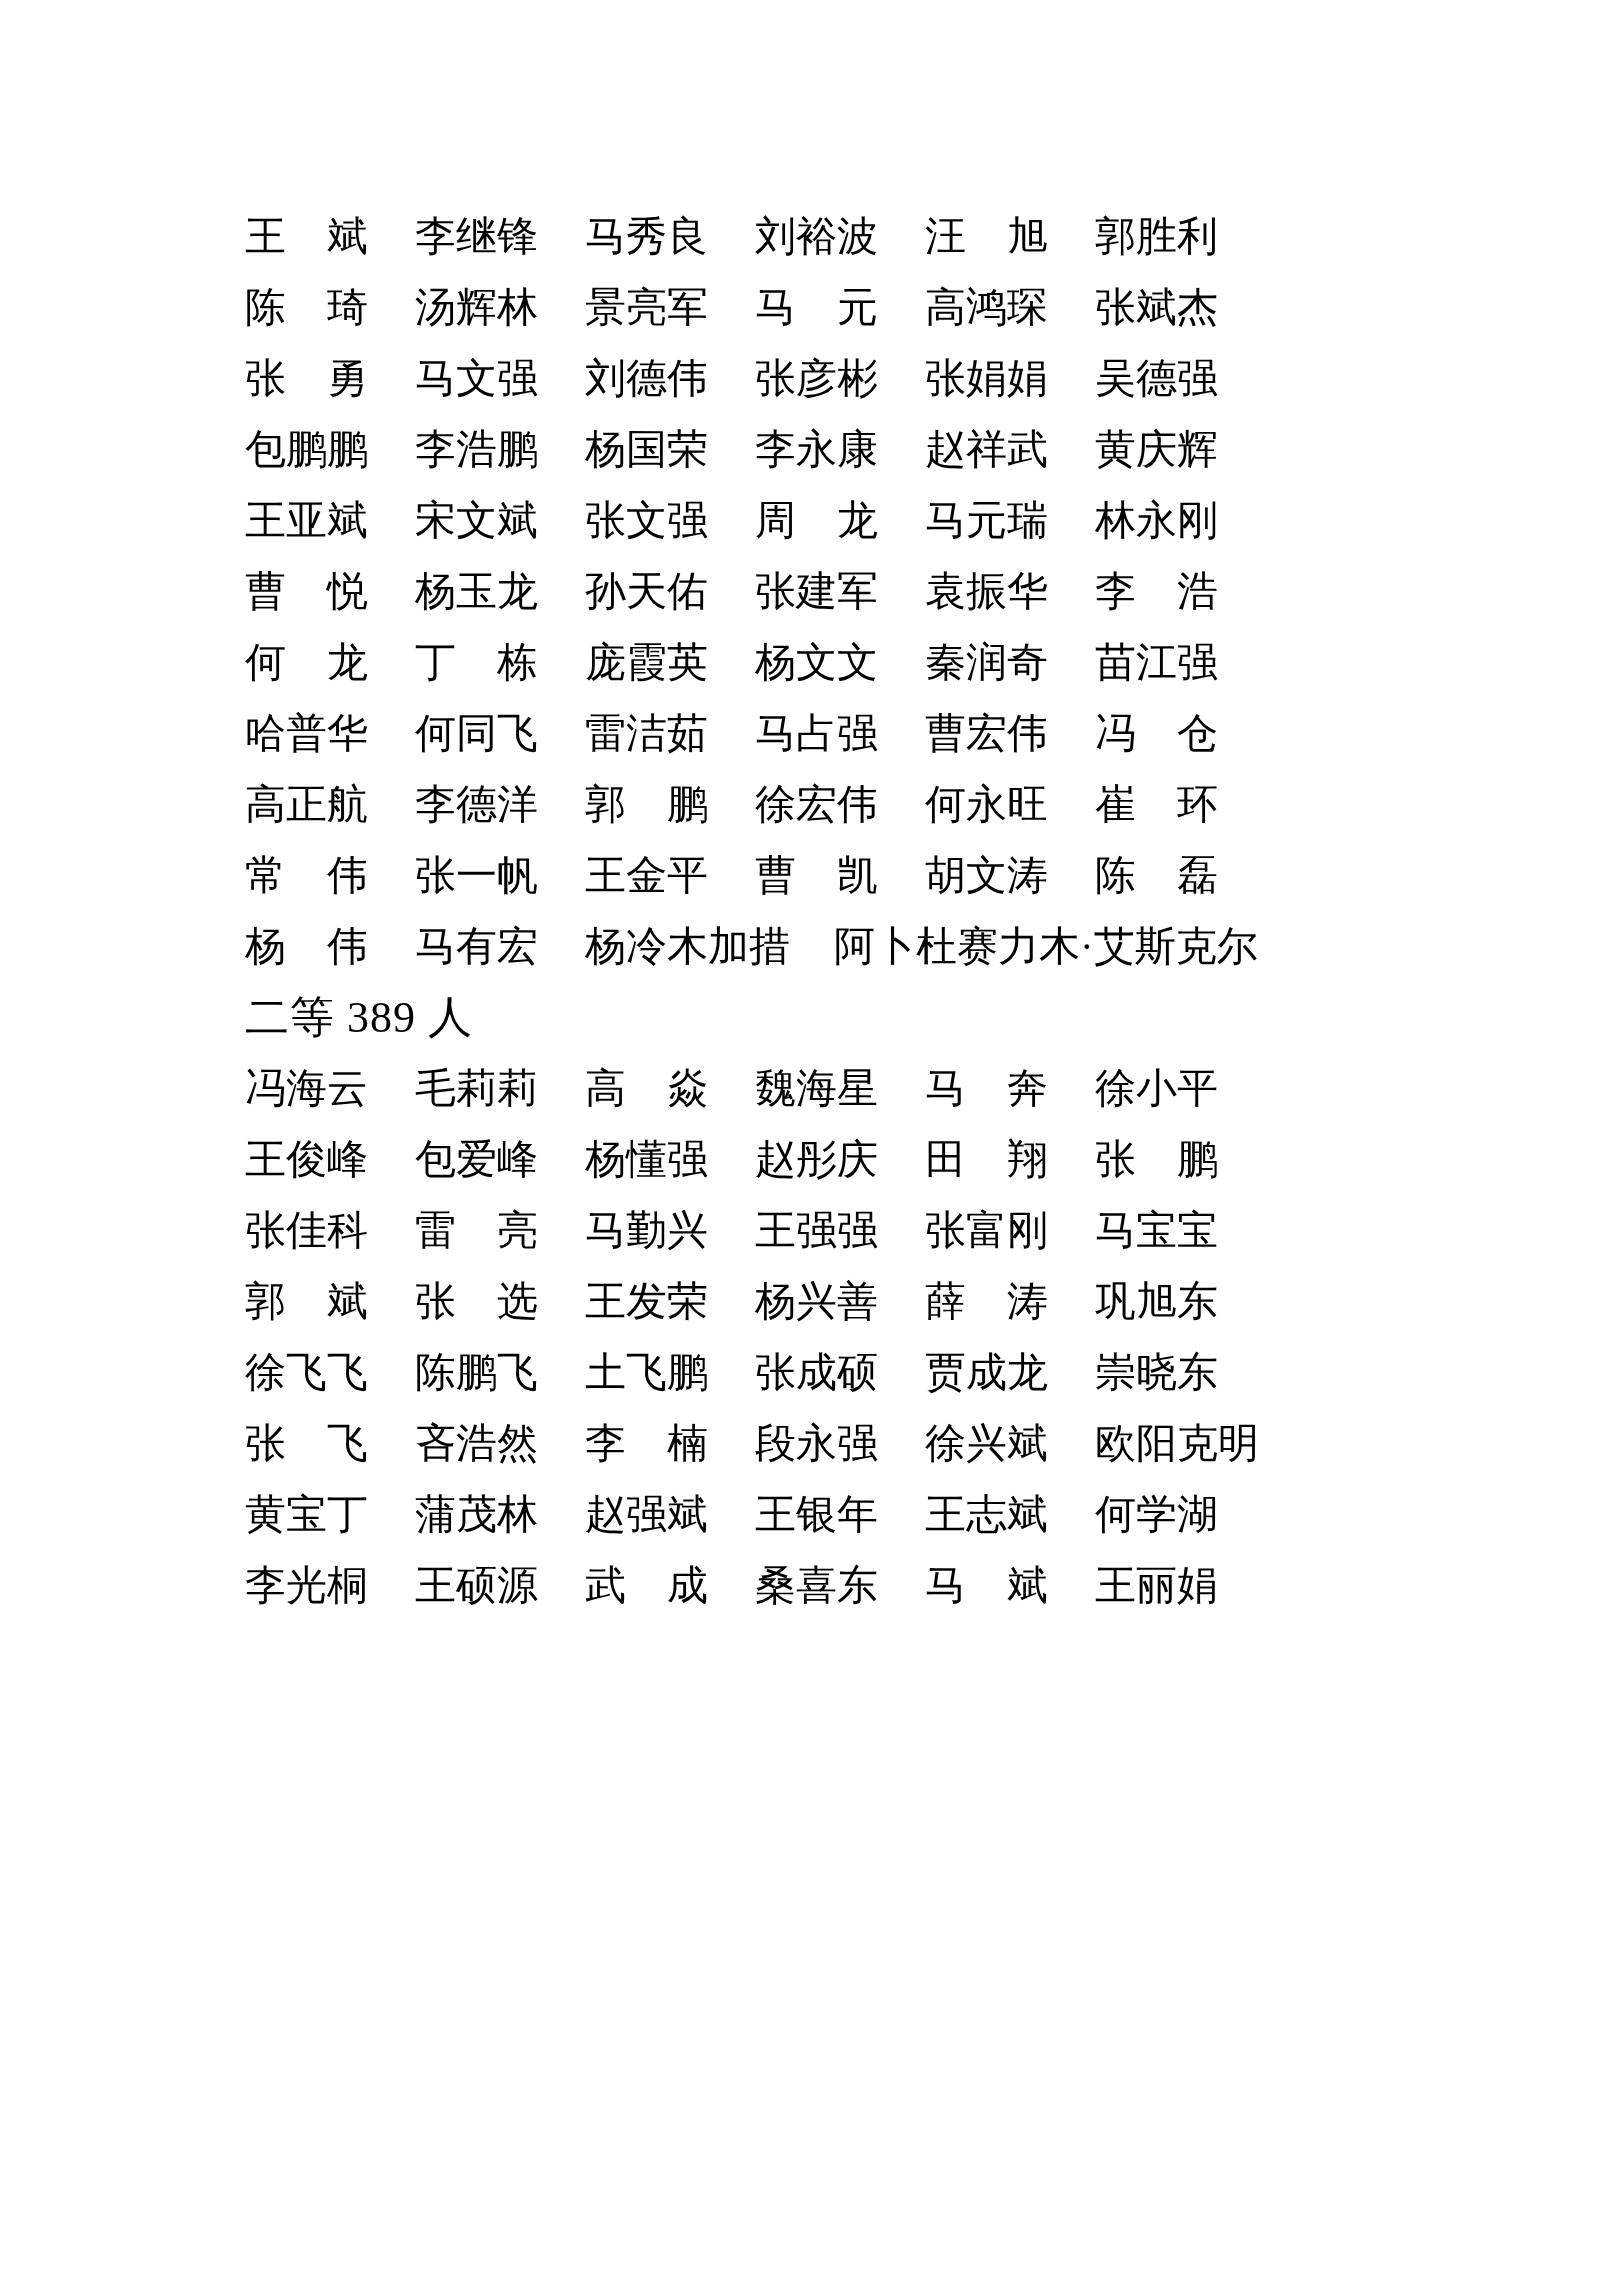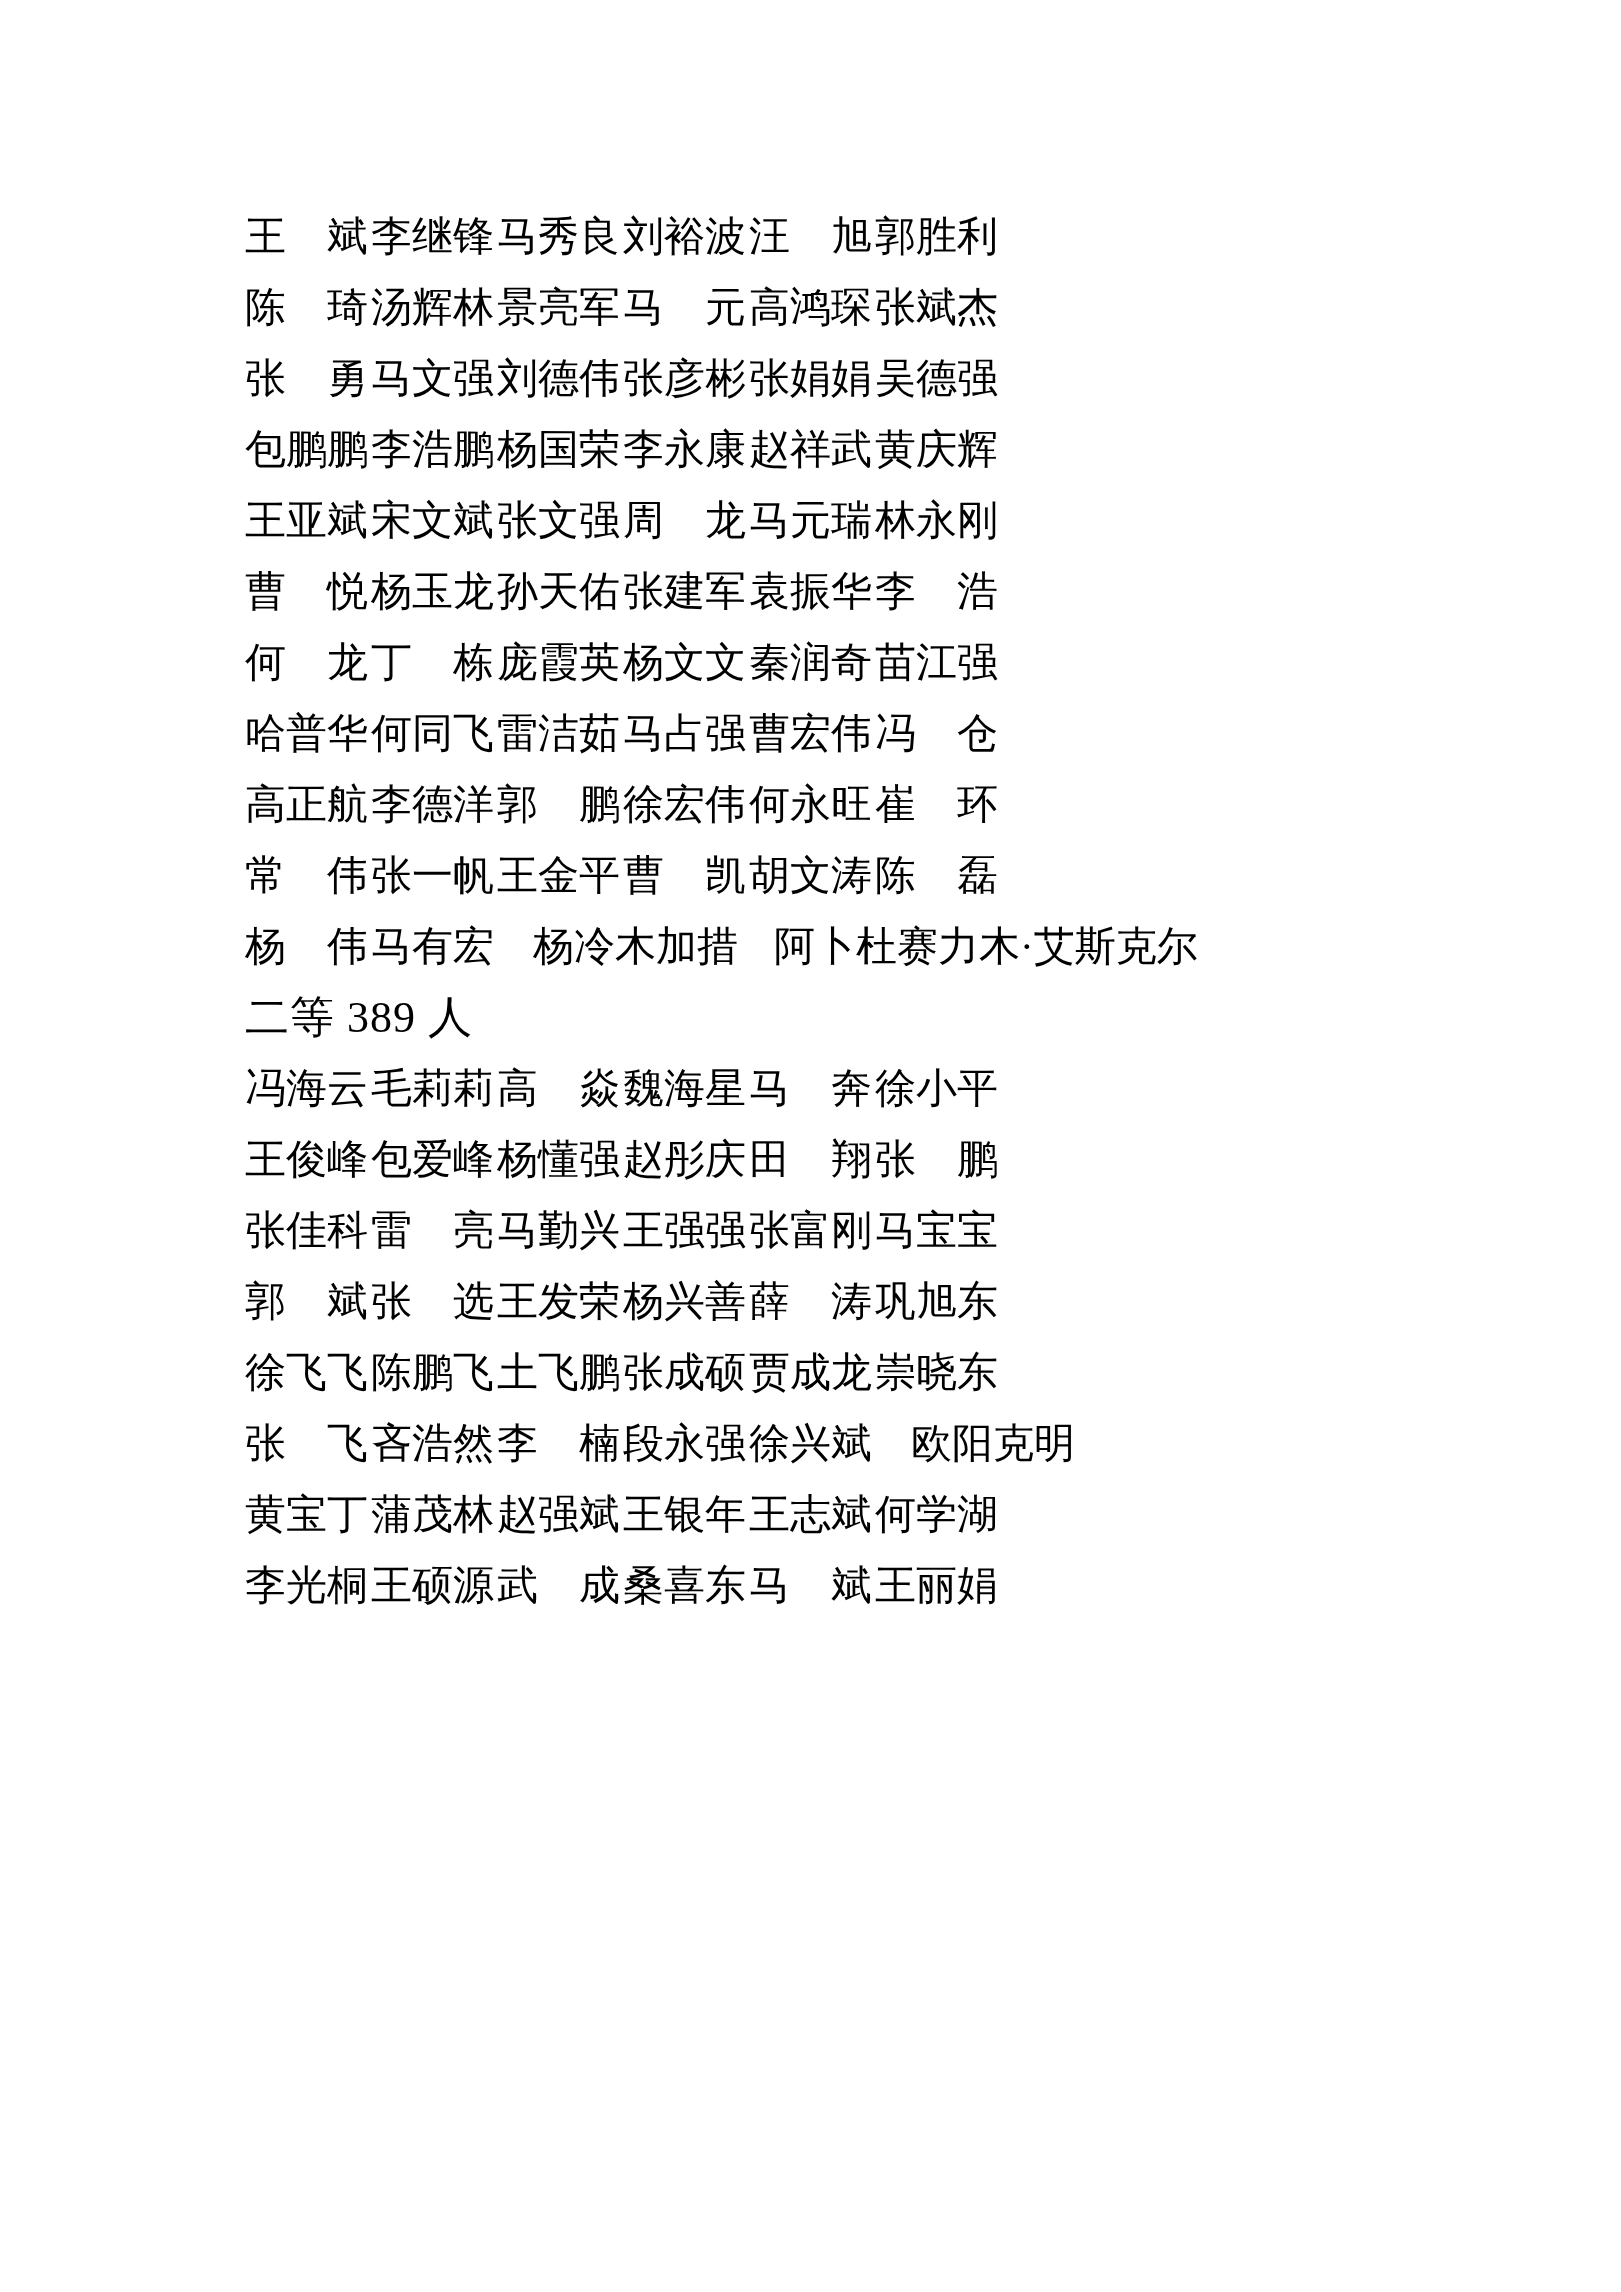--- a/index.html
+++ b/index.html
@@ -18,32 +18,32 @@
     box-sizing: border-box;
     width: 1621px;
     height: 2293px;
     padding: 201px 245px 0 245px;
     background: #ffffff;
   }
   .name-section .row {
     display: flex;
     align-items: center;
     height: 71px;
+    gap: 44px;
     font-size: 41px;
     line-height: 1;
     white-space: nowrap;
   }
   .cell {
     flex: 0 0 auto;
     width: 126px;
     overflow: visible;
   }
   .cell.wide {
     width: auto;
-    margin-left: 36px;
   }
   .heading-row {
     height: 71px;
     display: flex;
     align-items: center;
     justify-content: flex-start;
     font-size: 44px;
     font-weight: normal;
     line-height: 1;
     letter-spacing: 1px;

